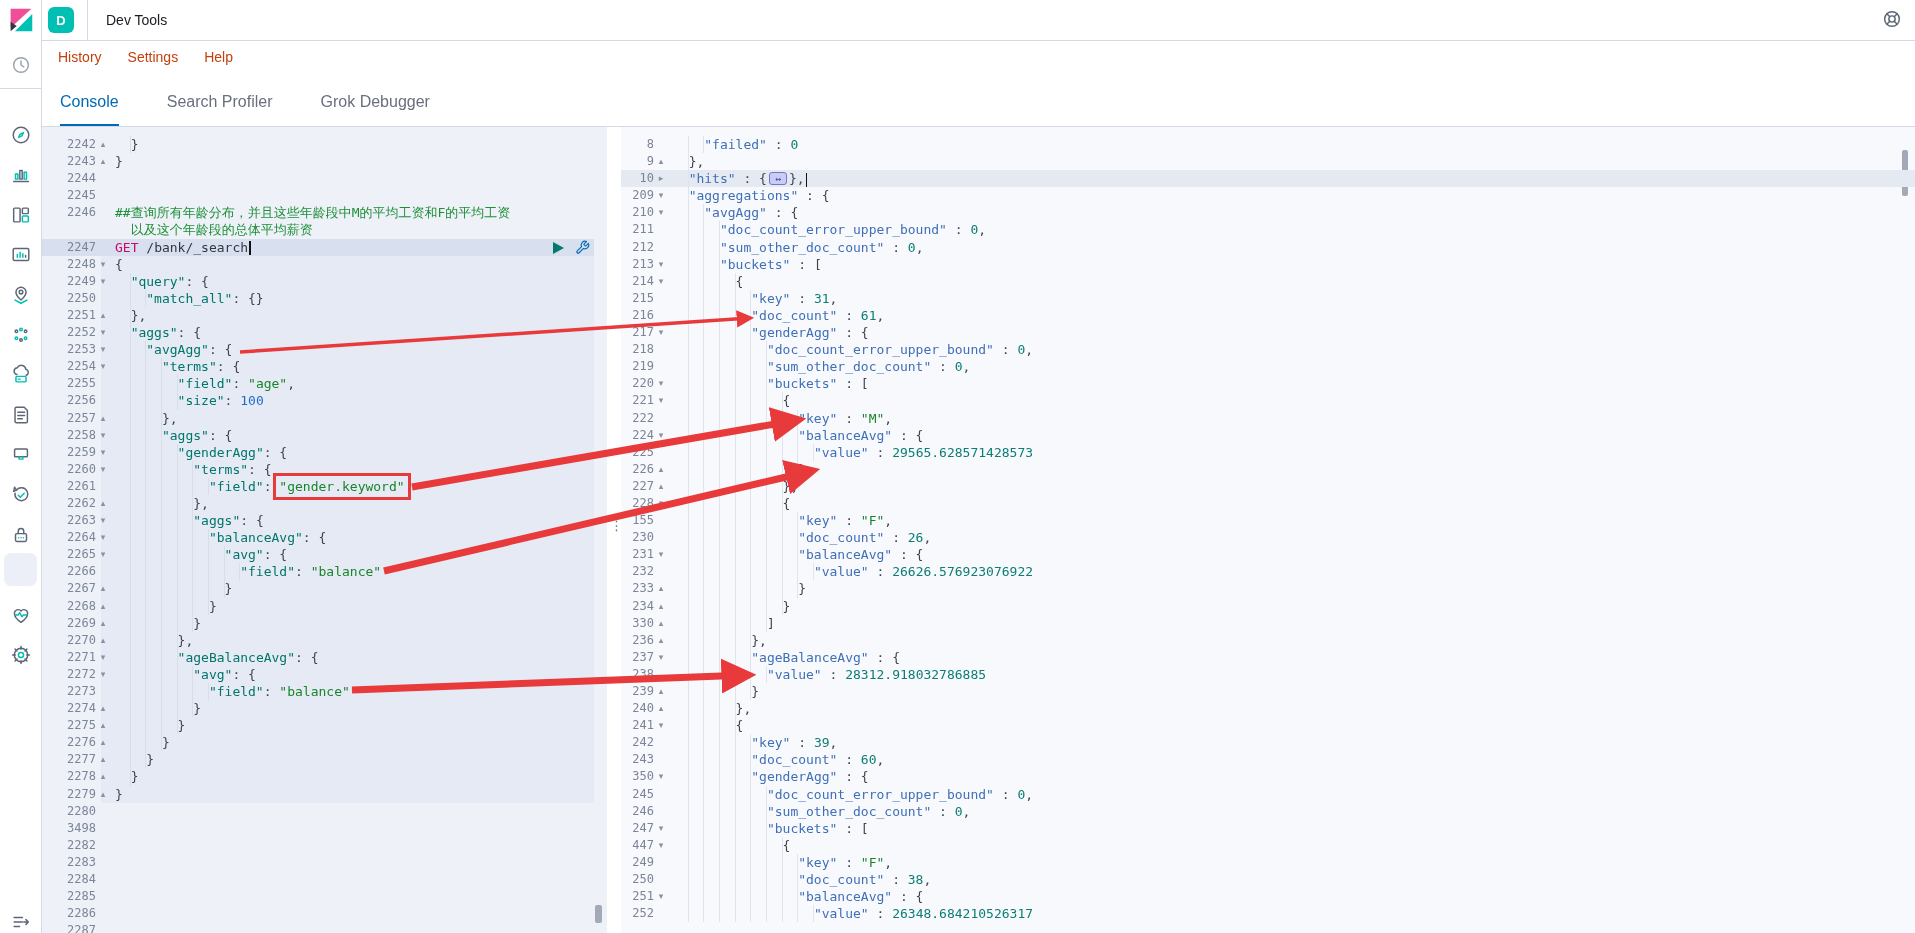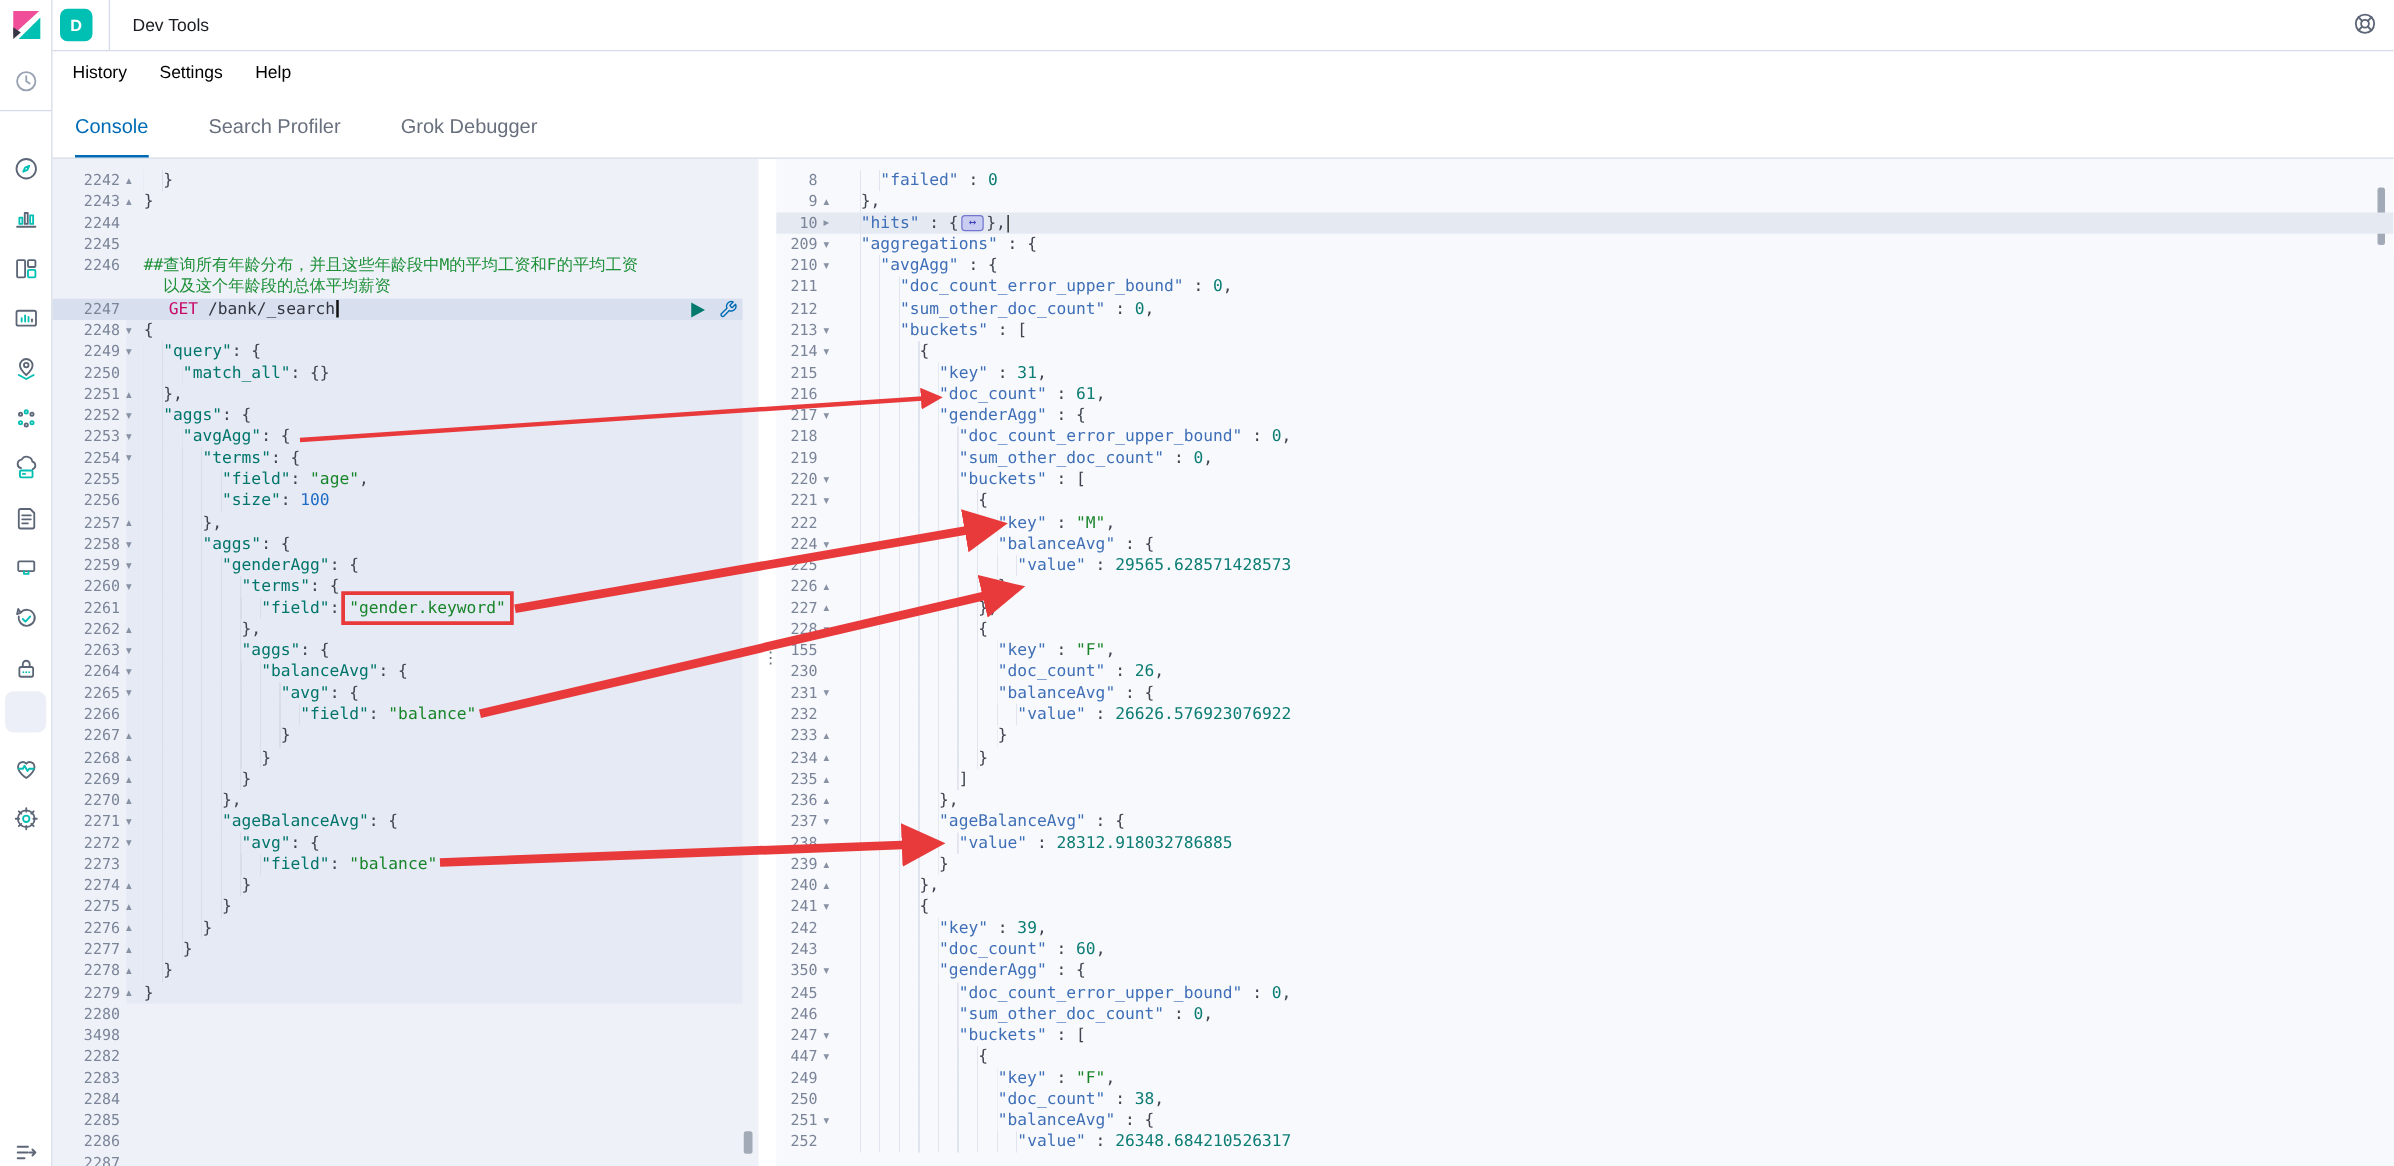--- a/index.html
+++ b/index.html
@@ -23,21 +23,21 @@
   .sb-item{position:absolute;left:0;width:41px;height:34px;display:flex;align-items:center;justify-content:center;}
   .sb-divider{position:absolute;left:0;top:48px;width:41px;height:1px;background:#d3dae6;}
   .sb-active-bg{position:absolute;left:4px;top:-5px;width:33px;height:33px;border-radius:7px;background:#eceff7;}
   .icon svg{width:22px;height:22px;display:block;}
   .icon svg *{fill:none;stroke:#5c6676;stroke-width:1.6;stroke-linecap:round;stroke-linejoin:round;}
   .icon svg .tl{stroke:#00bfb3;}
   .icon svg .dim{stroke:#98a2b3;}
   
   .subnav{position:absolute;left:41px;top:40px;height:34px;display:flex;align-items:center;gap:26px;
           padding-left:17px;z-index:10;}
-  .subnav a{color:#000000;font-size:14px;text-decoration:none;cursor:pointer;}
+  .subnav a{color:#c2410c;font-size:14px;text-decoration:none;cursor:pointer;}
   .tabsbar{position:absolute;left:41px;top:74px;width:1874px;height:53px;border-bottom:1px solid #d3dae6;
            display:flex;align-items:flex-end;gap:48px;padding-left:19px;box-sizing:border-box;z-index:10;}
   .tab{font-size:16px;color:#69707d;padding-bottom:15px;cursor:pointer;text-align:right;}
   .tab.active{color:#006bb4;border-bottom:2px solid #006bb4;padding-bottom:13px;}
   
   .editor-left{position:absolute;left:41px;top:127px;width:566px;height:806px;background:#eff1f8;overflow:hidden;}
   .editor-right{position:absolute;left:621px;top:127px;width:1294px;height:806px;background:#f8f9fc;overflow:hidden;}
   .divider{position:absolute;left:607px;top:127px;width:14px;height:806px;background:#fff;}
   .divider .dots{position:absolute;left:3px;top:396px;color:#69707d;font-size:13px;line-height:6px;letter-spacing:0;}
   .rows{position:relative;padding-top:9px;z-index:2;}
@@ -47,21 +47,21 @@
   .editor-left .ln{width:55px;}
   .editor-right .ln{width:33px;}
   .mk{display:inline-block;width:14px;text-align:center;color:#8892a5;font-size:9px;flex:0 0 auto;}
   .cd{font-family:"DejaVu Sans Mono","DejaVu Sans", monospace, sans-serif;font-size:13px;white-space:pre;
       padding-left:5px;flex:1 1 auto;}
   .ind{display:inline-block;height:17.1px;vertical-align:top;
        background:repeating-linear-gradient(to right,transparent 0,transparent calc(2ch - 1px),#d8dde9 calc(2ch - 1px),#d8dde9 2ch);}
   .editor-right .ind{background:repeating-linear-gradient(to right,transparent 0,transparent calc(2ch - 1px),#e0e4ee calc(2ch - 1px),#e0e4ee 2ch);}
   
   .editor-left .k{color:#00756b;} .editor-left .s{color:#19852b;} .editor-left .d{color:#1e6bc5;}
-  .editor-left .p{color:#3f4450;} .cm{color:#1d9038;} .mth{color:#c80a68;margin-left:20px;} .url{color:#343741;}
+  .editor-left .p{color:#3f4450;} .cm{color:#1d9038;} .mth{color:#c80a68;} .url{color:#343741;}
   
   .editor-right .k{color:#3f6fb7;} .editor-right .s{color:#19852b;} .editor-right .d{color:#0c7d74;}
   .editor-right .p{color:#3f4450;}
   .caret{display:inline-block;width:1.5px;height:14px;background:#111;vertical-align:middle;margin-left:1px;}
   .boxed{outline:3px solid #e8393b;outline-offset:3px;}
   .fbadge{display:inline-block;background:#c9cdf2;border:1px solid #7276cf;color:#3b3fb5;border-radius:3px;
           font-size:10px;line-height:11px;padding:0 5px;margin:0 2px;vertical-align:1px;cursor:pointer;}
   
   .req-block{position:absolute;left:60px;top:111.6px;width:493px;height:564px;background:#e5eaf4;z-index:1;}
   .cur-line{position:absolute;left:0;top:111.6px;width:553px;height:17.1px;background:#d8dfee;z-index:1;}
@@ -348,21 +348,21 @@
       <div class="row"><span class="ln">225</span><span class="mk"></span><span class="cd"><span class="ind" style="width:18ch"></span><span class="k">"value"</span><span class="p"> :</span><span class="p"> </span><span class="d">29565.628571428573</span></span></div>
       <div class="row"><span class="ln">226</span><span class="mk">▴</span><span class="cd"><span class="ind" style="width:16ch"></span><span class="p">}</span></span></div>
       <div class="row"><span class="ln">227</span><span class="mk">▴</span><span class="cd"><span class="ind" style="width:14ch"></span><span class="p">},</span></span></div>
       <div class="row"><span class="ln">228</span><span class="mk">▾</span><span class="cd"><span class="ind" style="width:14ch"></span><span class="p">{</span></span></div>
       <div class="row"><span class="ln">155</span><span class="mk"></span><span class="cd"><span class="ind" style="width:16ch"></span><span class="k">"key"</span><span class="p"> :</span><span class="p"> </span><span class="s">"F"</span><span class="p">,</span></span></div>
       <div class="row"><span class="ln">230</span><span class="mk"></span><span class="cd"><span class="ind" style="width:16ch"></span><span class="k">"doc_count"</span><span class="p"> :</span><span class="p"> </span><span class="d">26</span><span class="p">,</span></span></div>
       <div class="row"><span class="ln">231</span><span class="mk">▾</span><span class="cd"><span class="ind" style="width:16ch"></span><span class="k">"balanceAvg"</span><span class="p"> :</span><span class="p"> {</span></span></div>
       <div class="row"><span class="ln">232</span><span class="mk"></span><span class="cd"><span class="ind" style="width:18ch"></span><span class="k">"value"</span><span class="p"> :</span><span class="p"> </span><span class="d">26626.576923076922</span></span></div>
       <div class="row"><span class="ln">233</span><span class="mk">▴</span><span class="cd"><span class="ind" style="width:16ch"></span><span class="p">}</span></span></div>
       <div class="row"><span class="ln">234</span><span class="mk">▴</span><span class="cd"><span class="ind" style="width:14ch"></span><span class="p">}</span></span></div>
-      <div class="row"><span class="ln">235</span><span class="mk">▴</span><span class="cd"><span class="ind" style="width:12ch"></span><span class="p">]</span></span></div>
+      <div class="row"><span class="ln">330</span><span class="mk">▴</span><span class="cd"><span class="ind" style="width:12ch"></span><span class="p">]</span></span></div>
       <div class="row"><span class="ln">236</span><span class="mk">▴</span><span class="cd"><span class="ind" style="width:10ch"></span><span class="p">},</span></span></div>
       <div class="row"><span class="ln">237</span><span class="mk">▾</span><span class="cd"><span class="ind" style="width:10ch"></span><span class="k">"ageBalanceAvg"</span><span class="p"> :</span><span class="p"> {</span></span></div>
       <div class="row"><span class="ln">238</span><span class="mk"></span><span class="cd"><span class="ind" style="width:12ch"></span><span class="k">"value"</span><span class="p"> :</span><span class="p"> </span><span class="d">28312.918032786885</span></span></div>
       <div class="row"><span class="ln">239</span><span class="mk">▴</span><span class="cd"><span class="ind" style="width:10ch"></span><span class="p">}</span></span></div>
       <div class="row"><span class="ln">240</span><span class="mk">▴</span><span class="cd"><span class="ind" style="width:8ch"></span><span class="p">},</span></span></div>
       <div class="row"><span class="ln">241</span><span class="mk">▾</span><span class="cd"><span class="ind" style="width:8ch"></span><span class="p">{</span></span></div>
       <div class="row"><span class="ln">242</span><span class="mk"></span><span class="cd"><span class="ind" style="width:10ch"></span><span class="k">"key"</span><span class="p"> :</span><span class="p"> </span><span class="d">39</span><span class="p">,</span></span></div>
       <div class="row"><span class="ln">243</span><span class="mk"></span><span class="cd"><span class="ind" style="width:10ch"></span><span class="k">"doc_count"</span><span class="p"> :</span><span class="p"> </span><span class="d">60</span><span class="p">,</span></span></div>
       <div class="row"><span class="ln">350</span><span class="mk">▾</span><span class="cd"><span class="ind" style="width:10ch"></span><span class="k">"genderAgg"</span><span class="p"> :</span><span class="p"> {</span></span></div>
       <div class="row"><span class="ln">245</span><span class="mk"></span><span class="cd"><span class="ind" style="width:12ch"></span><span class="k">"doc_count_error_upper_bound"</span><span class="p"> :</span><span class="p"> </span><span class="d">0</span><span class="p">,</span></span></div>

